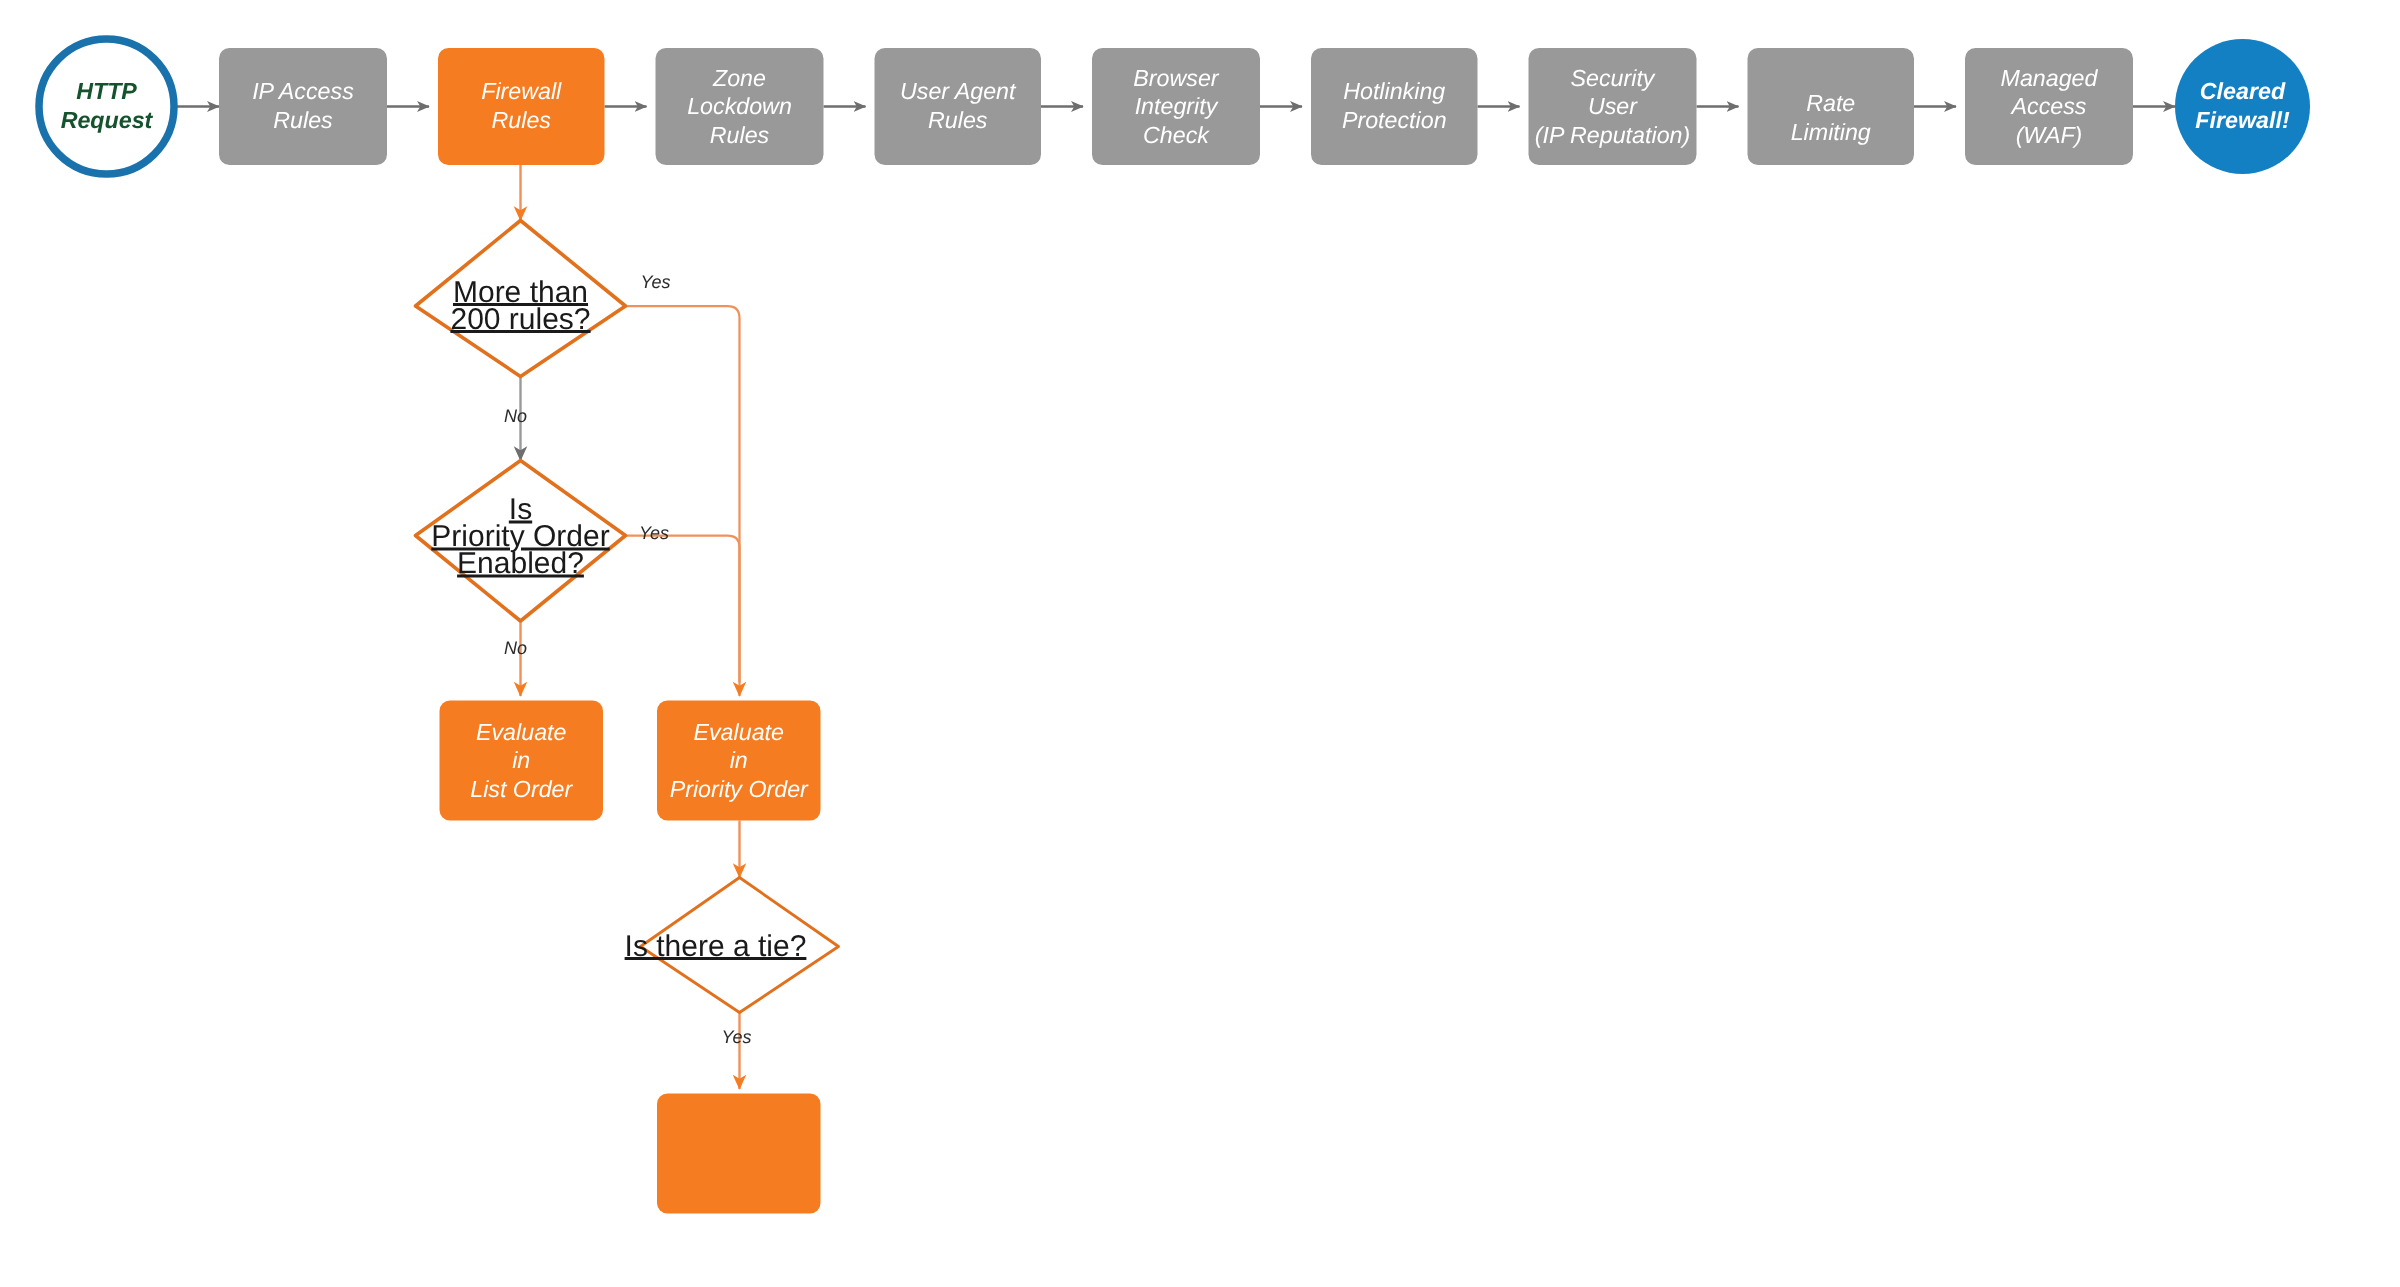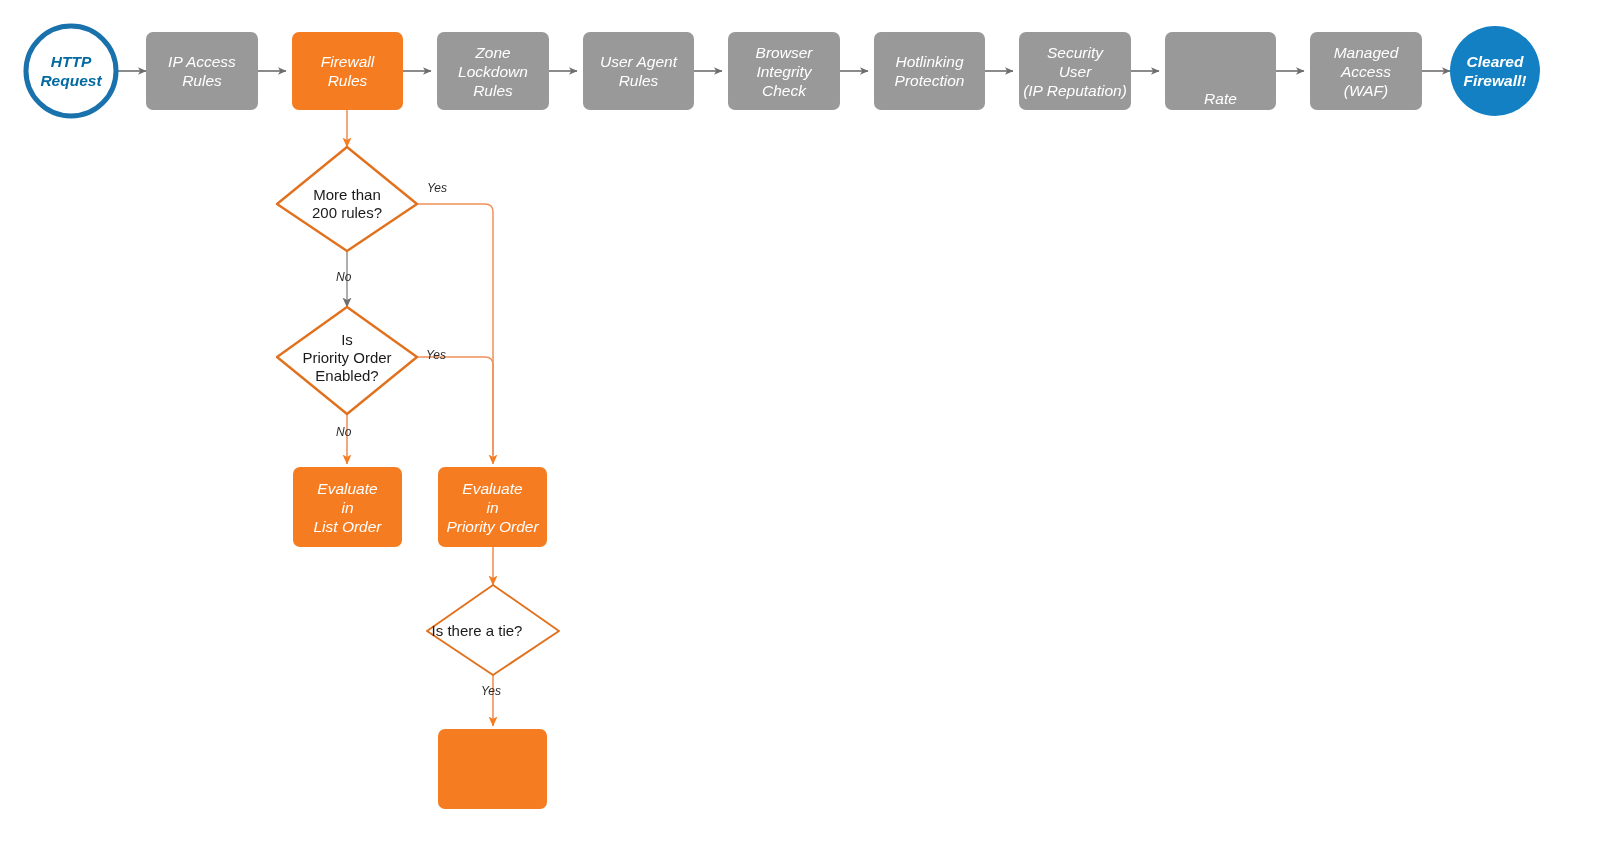--- a/index.html
+++ b/index.html
@@ -38,32 +38,33 @@
   .proc-text {
     font-family: "Liberation Sans", sans-serif;
     font-style: italic;
     font-size: 15.5px;
     line-height: 19px;
     color: #ffffff;
   }
   .dec-text {
     font-family: "Liberation Sans", sans-serif;
     font-style: normal;
-    font-size: 15px;
+    font-size: 20px;
     line-height: 18px;
     color: #1a1a1a;
+    text-decoration: underline;
   }
   .term-text {
     font-family: "Liberation Sans", sans-serif;
     font-style: italic;
     font-weight: bold;
     font-size: 15.5px;
     line-height: 19px;
   }
-  .term-start { color: #0369a1; }
+  .term-start { color: #14532d; }
   .term-end { color: #ffffff; }
   .edge-label {
     position: absolute;
     font-family: "Liberation Sans", sans-serif;
     font-style: italic;
     font-size: 12px;
     color: #2b2b2b;
     white-space: nowrap;
     pointer-events: none;
   }
@@ -152,21 +153,21 @@
   <div class="node-label proc-text" style="left:583px; top:32px; width:111px; height:78px;">User Agent
 Rules</div>
   <div class="node-label proc-text" style="left:728px; top:32px; width:112px; height:78px;">Browser
 Integrity
 Check</div>
   <div class="node-label proc-text" style="left:874px; top:32px; width:111px; height:78px;">Hotlinking
 Protection</div>
   <div class="node-label proc-text" style="left:1014px; top:32px; width:122px; height:78px;">Security
 User
 (IP Reputation)</div>
-  <div class="node-label proc-text" style="left:1165px; top:32px; width:111px; height:94px;margin-top:29px;">Rate
+  <div class="node-label proc-text" style="left:1165px; top:32px; width:111px; height:94px;">Rate
 Limiting</div>
   <div class="node-label proc-text" style="left:1310px; top:32px; width:112px; height:78px;">Managed
 Access
 (WAF)</div>
 
   <div class="node-label term-text term-end" style="left:1450px; top:41px; width:90px; height:60px;">Cleared
 Firewall!</div>
 
   <div class="node-label dec-text" style="left:282px; top:174px; width:130px; height:60px;">More than
 200 rules?</div>

